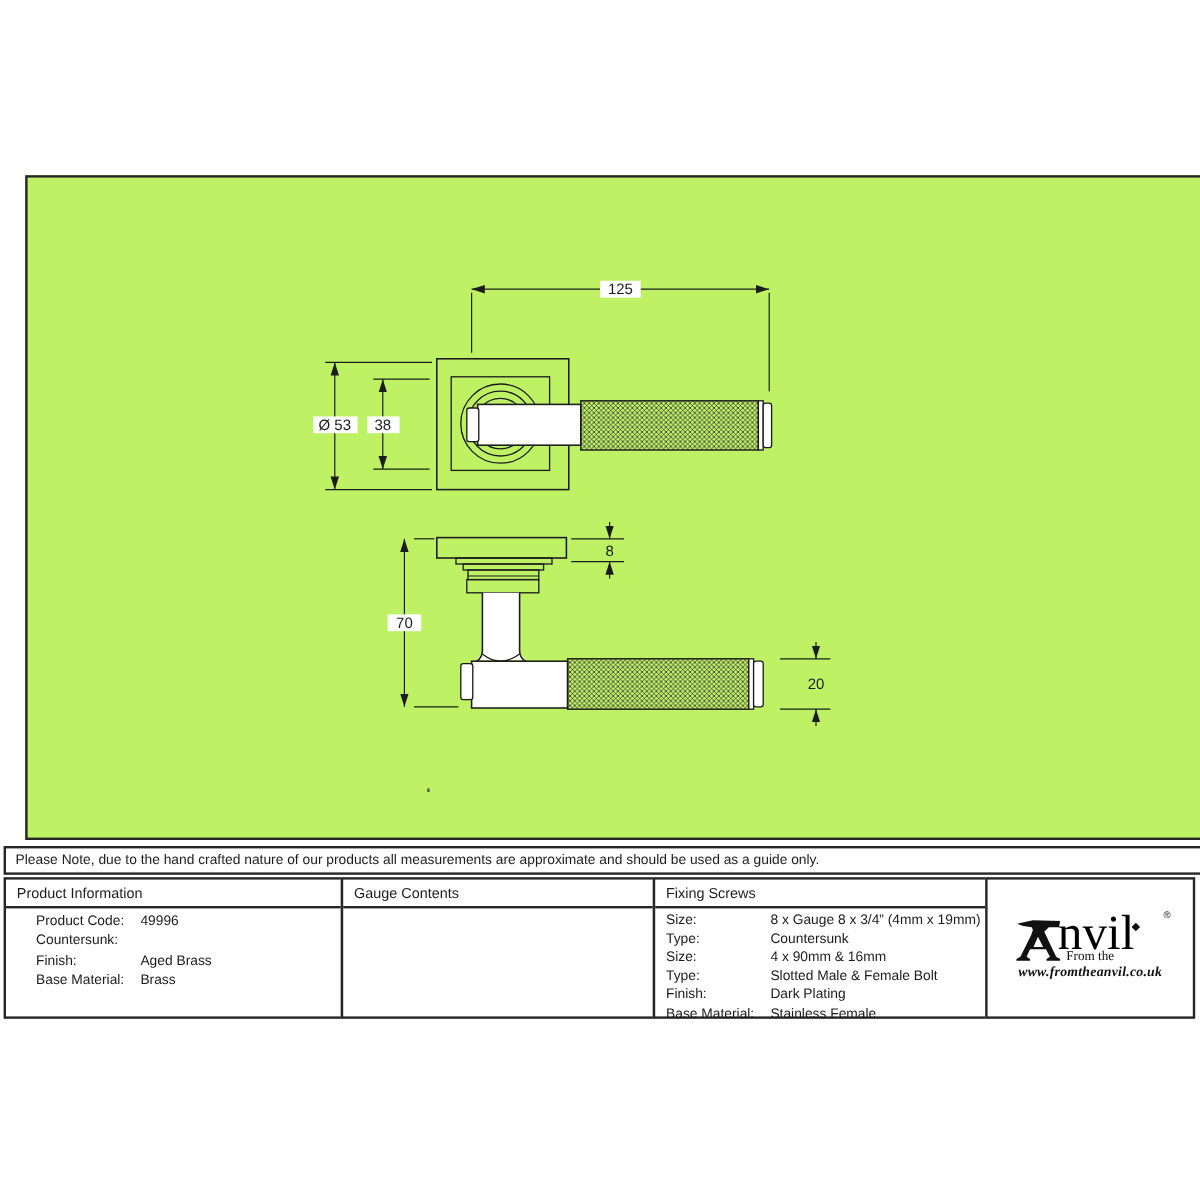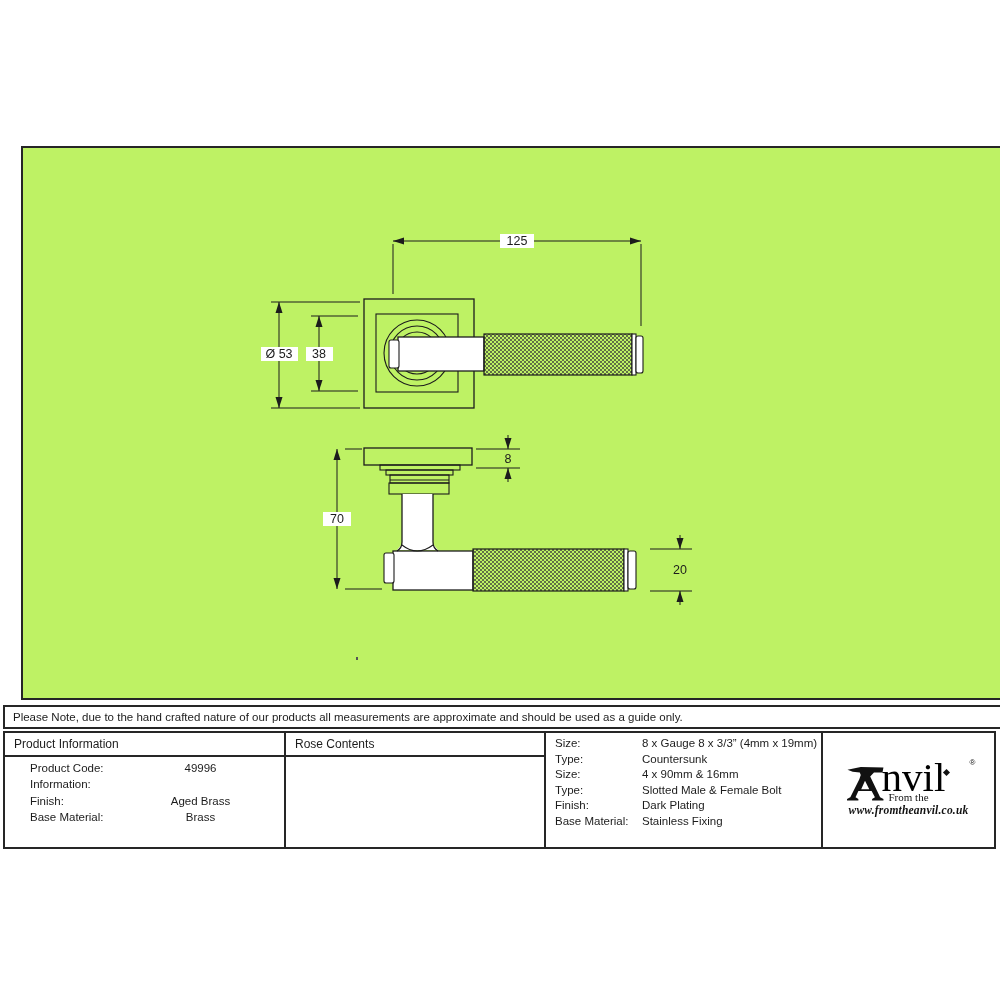--- a/index.html
+++ b/index.html
@@ -20,21 +20,21 @@
   
   .spec-table{position:absolute;left:3px;top:731px;display:flex;height:146px;}
   .cell{border:2px solid #262626;box-sizing:border-box;background:#fff;height:118px;}
   .cell + .cell{margin-left:-2px;}
   .c1{width:283px;} .c2{width:262px;} .c3{width:279px;} .c4{width:175px;}
   .cell-header{height:22px;border-bottom:2px solid #262626;display:flex;
                align-items:center;padding-left:9px;font-size:12px;}
   .cell-body{padding:3px 0 0 9px;font-size:11.5px;}
   .info-row{display:flex;line-height:16.4px;padding-left:16px;}
   .info-label{width:87px;flex:none;}
-  .info-value{width:168px;text-align:center;}
+  .info-value{width:168px;}
   .pc-line{line-height:15.6px;white-space:nowrap;}
   .fx-row{display:flex;line-height:15.6px;}
   .fx-label{width:87px;flex:none;}
   .fx-value{white-space:nowrap;}
 
   
   .logo-cell{display:flex;align-items:center;justify-content:center;}
   .logo{position:relative;width:128px;height:58px;}
   .anvil-svg{position:absolute;left:0;top:5px;width:40px;height:35px;}
   .logo-nvil{position:absolute;left:37px;top:-3px;font-family:"Liberation Serif",serif;
@@ -157,62 +157,63 @@
 <div class="spec-table">
 
   <div class="cell c1">
     <div class="cell-header">Product Information</div>
     <div class="cell-body">
       <div class="info-row">
         <span class="info-label">Product Code:</span>
         <span class="info-value">49996</span>
       </div>
       <div class="info-row">
-        <span class="info-label">Information:</span>
+        <span class="info-label">Countersunk:</span>
       </div>
       <div class="info-row">
         <span class="info-label">Finish:</span>
         <span class="info-value">Aged Brass</span>
       </div>
       <div class="info-row">
         <span class="info-label">Base Material:</span>
         <span class="info-value">Brass</span>
       </div>
     </div>
   </div>
 
   <div class="cell c2">
-    <div class="cell-header">Rose Contents</div>
+    <div class="cell-header">Gauge Contents</div>
   </div>
 
   <div class="cell c3">
+    <div class="cell-header">Fixing Screws</div>
     <div class="cell-body">
       <div class="fx-row">
         <span class="fx-label">Size:</span>
-        <span class="fx-value">8 x Gauge 8 x 3/3” (4mm x 19mm)</span>
+        <span class="fx-value">8 x Gauge 8 x 3/4” (4mm x 19mm)</span>
       </div>
       <div class="fx-row">
         <span class="fx-label">Type:</span>
         <span class="fx-value">Countersunk</span>
       </div>
       <div class="fx-row">
         <span class="fx-label">Size:</span>
         <span class="fx-value">4 x 90mm &amp; 16mm</span>
       </div>
       <div class="fx-row">
         <span class="fx-label">Type:</span>
         <span class="fx-value">Slotted Male &amp; Female Bolt</span>
       </div>
       <div class="fx-row">
         <span class="fx-label">Finish:</span>
         <span class="fx-value">Dark Plating</span>
       </div>
       <div class="fx-row">
         <span class="fx-label">Base Material:</span>
-        <span class="fx-value">Stainless Fixing</span>
+        <span class="fx-value">Stainless Female</span>
       </div>
     </div>
   </div>
 
   <div class="cell c4 logo-cell">
     <div class="logo">
       <svg class="anvil-svg" viewBox="0 0 41 37">
         <path fill-rule="evenodd" fill="#111" d="M2,4 L16,1 L40,1.5 L39,7 L30,7 L26,11 L36.5,33 L40,35 L40,36.5 L28,36.5 L28,35 L31,33 L27.5,26.5 L13.5,26.5 L10.5,33 L13.5,35 L13.5,36.5 L1.5,36.5 L1.5,35 L5,33 L14.5,14 L16,9.5 L15,7 L7.5,6 Z
                  M20.5,15.5 L25,24.5 L16.5,24.5 Z"></path>
       </svg>

